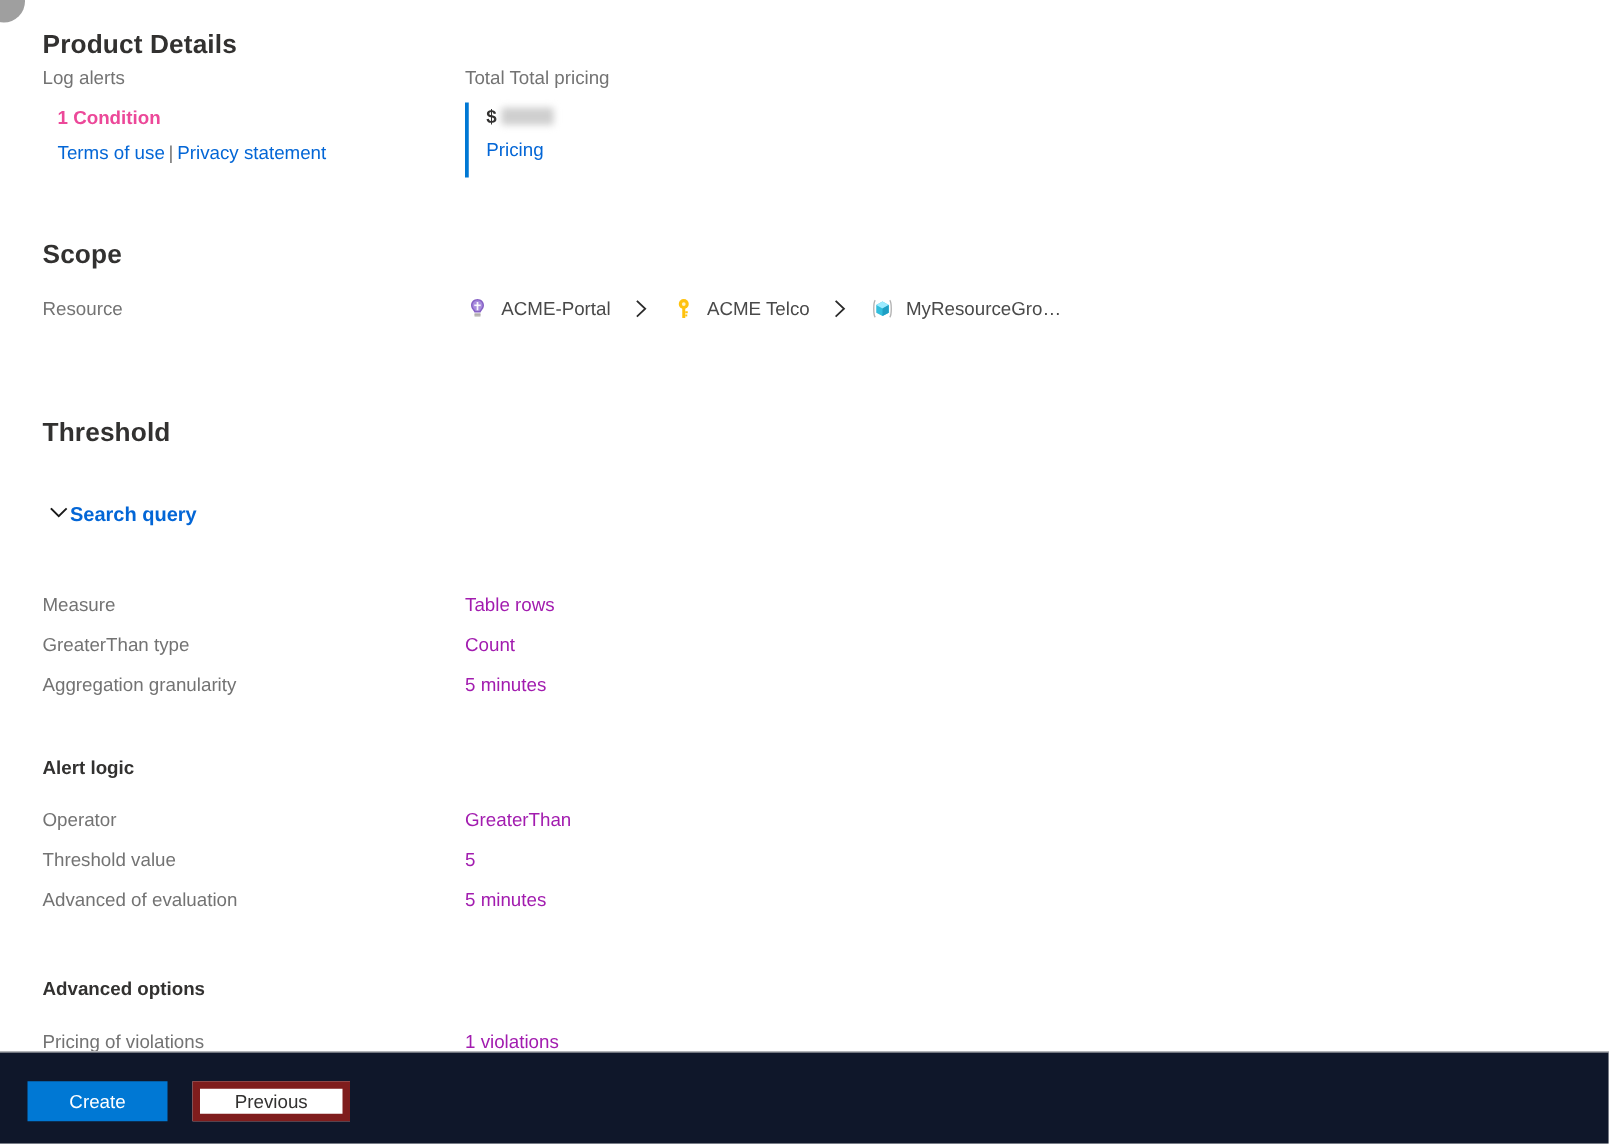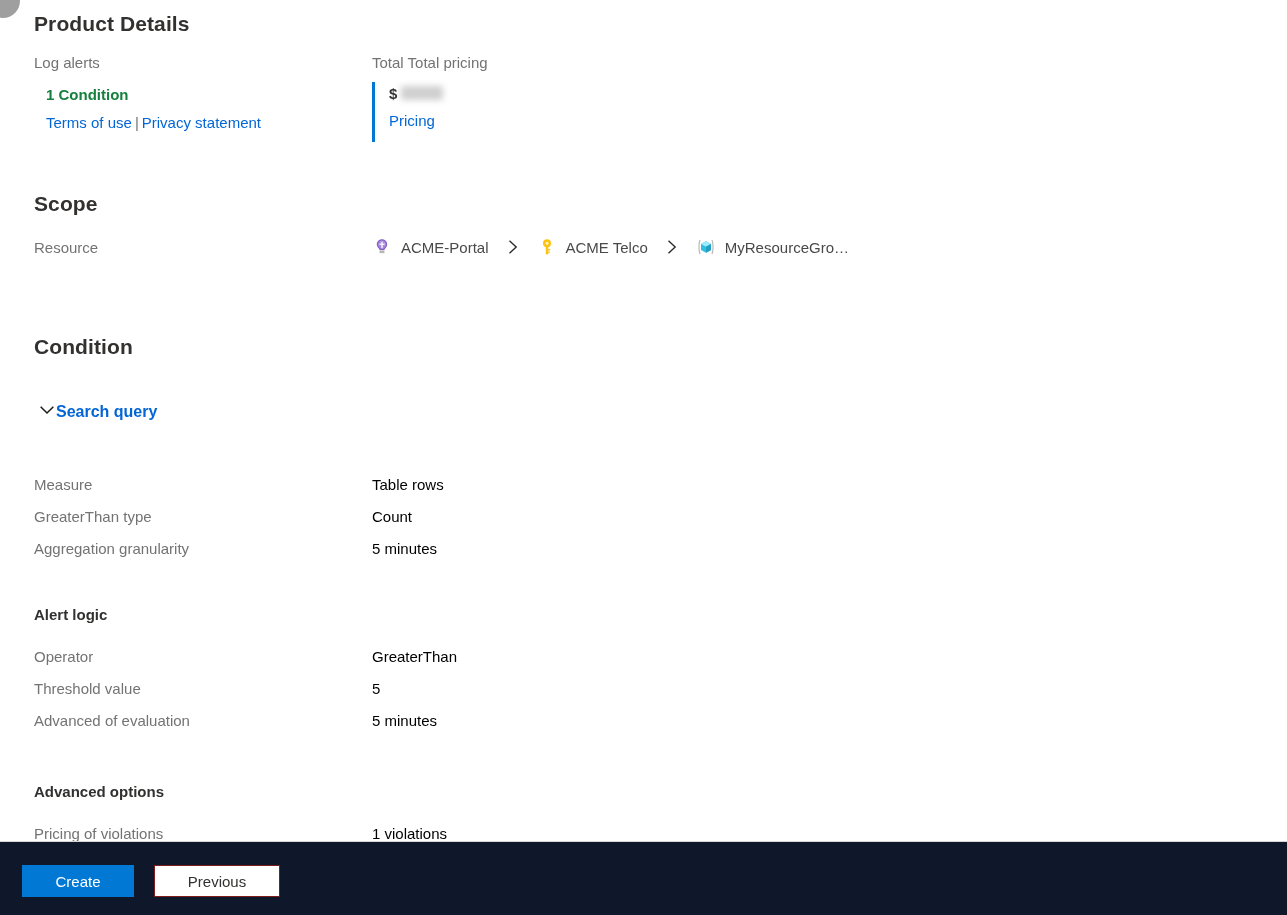--- a/index.html
+++ b/index.html
@@ -62,36 +62,36 @@
   }
 
   
   .kv-label {
     font-size: 15px;
     color: #737373;
     font-weight: 400;
   }
   .kv-value {
     font-size: 15px;
-    color: #000000;
+    color: #a21caf;
     font-weight: 400;
   }
 
   .link {
     color: #0366d6;
     text-decoration: none;
     font-size: 15px;
     cursor: pointer;
   }
 
   
-  #product-details-title { position: absolute; left: 34px; top: 12px; text-align: right; }
+  #product-details-title { position: absolute; left: 34px; top: 24px; text-align: right; }
 
   #log-alerts-label   { position: absolute; left: 34px; top: 54px; }
-  #condition-count    { position: absolute; left: 46px; top: 86px; font-size: 15px; font-weight: 700; color: #15803d; }
+  #condition-count    { position: absolute; left: 46px; top: 86px; font-size: 15px; font-weight: 700; color: #ec4899; }
   #legal-links        { position: absolute; left: 46px; top: 114px; white-space: nowrap; }
   .legal-sep { color: #737373; font-size: 15px; padding: 0 3px; }
 
   #pricing-label { position: absolute; left: 372px; top: 54px; }
   #pricing-block {
     position: absolute;
     left: 372px;
     top: 82px;
     padding-left: 14px;
     border-left: 3px solid #0078d4;
@@ -197,21 +197,21 @@
     padding: 0;
   }
   #btn-previous {
     position: absolute;
     left: 154px;
     top: 23px;
     width: 126px;
     height: 32px;
     background: #ffffff;
     color: #323130;
-    border: 1px solid #7f1d1d;
+    border: 6px solid #7f1d1d;
     font-size: 15px;
     font-family: inherit;
     cursor: pointer;
     padding: 0;
   }
 </style>
 </head>
 <body>
 
 <div id="review-pane">
@@ -293,21 +293,21 @@
             <path d="M10 4.2 L15.0 6.9 L15.0 13.1 L10 15.8 L5.0 13.1 L5.0 6.9 Z" fill="#32bedd"></path>
             <path d="M10 4.2 L15.0 6.9 L10 9.7 L5.0 6.9 Z" fill="#9cebff"></path>
             <path d="M10 9.7 L15.0 6.9 L15.0 13.1 L10 15.8 Z" fill="#1f9fc4"></path>
           </svg>
         </span>
         <span class="crumb-label">MyResourceGro…</span>
       </div>
 
     </div>
 
-    <div class="section-title" id="condition-title">Condition</div>
+    <div class="section-title" id="condition-title">Threshold</div>
 
     <div id="search-query-toggle">
       <span id="search-query-chevron">
         <svg width="18" height="18" viewBox="0 0 18 18">
           <path d="M3.2 6.2 L9 12 L14.8 6.2" fill="none" stroke="#1b1b1b" stroke-width="1.5" stroke-linecap="square"></path>
         </svg>
       </span>
       <span id="search-query-label">Search query</span>
     </div>
 

